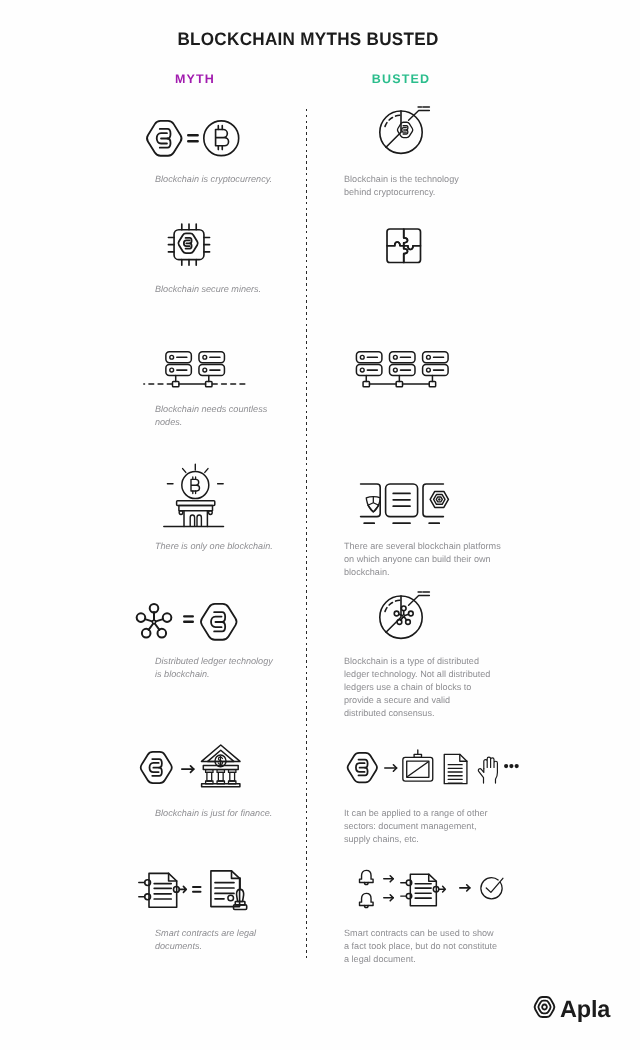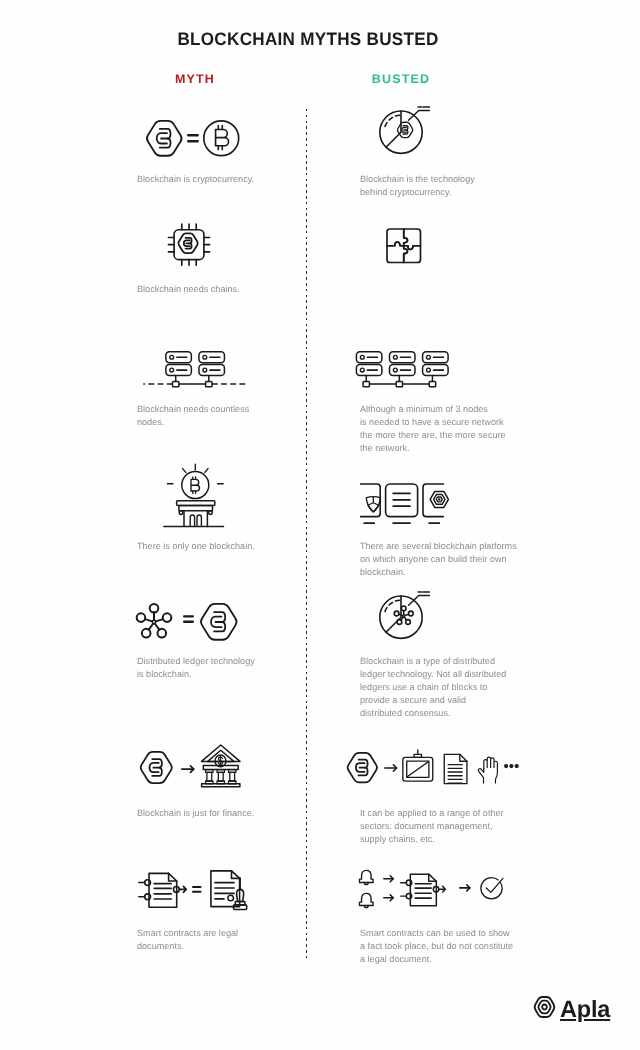--- a/index.html
+++ b/index.html
@@ -1,31 +1,31 @@
 <!DOCTYPE html>
 <html><head>
 <meta charset="utf-8">
 <style>
   html,body{margin:0;padding:0;}
   body{width:640px;height:1050px;background:#fefefe;font-family:"Liberation Sans",sans-serif;position:relative;overflow:hidden;-webkit-font-smoothing:antialiased;text-rendering:geometricPrecision;}
   .page{position:absolute;left:0;top:0;width:640px;height:1050px;background:#fefefe;}
   #title{position:absolute;left:-12px;top:29px;width:640px;text-align:center;font-size:18px;font-weight:bold;letter-spacing:0.3px;color:#1c1c1c;transform:scaleX(0.95);}
   .colhead{position:absolute;font-size:12.5px;font-weight:bold;letter-spacing:1.15px;}
-  #myth-head{left:0;top:72px;width:390px;text-align:center;color:#b91c1c;}
+  #myth-head{left:0;top:72px;width:390px;text-align:center;color:#a21caf;}
   #busted-head{left:306px;top:72px;width:190px;text-align:center;color:#2bbd8c;}
   #divider{position:absolute;left:305.6px;top:109px;width:1.4px;height:851px;background:repeating-linear-gradient(to bottom,#2a2a2a 0px,#2a2a2a 2.5px,rgba(0,0,0,0) 2.5px,rgba(0,0,0,0) 5.8px);}
   .cap{position:absolute;font-size:9.1px;line-height:13px;color:#8e8e92;white-space:pre-line;}
-  .lcap{left:137px;width:185px;}
-  .rcap{left:344px;width:200px;margin-left:16px;}
+  .lcap{left:155px;width:185px;font-style:italic;}
+  .rcap{left:344px;width:200px;}
   .ico{position:absolute;}
   svg{display:block;overflow:visible;}
   .st{fill:none;stroke:#1a1a1a;stroke-linecap:round;stroke-linejoin:round;}
   .stf{fill:#1a1a1a;stroke:none;}
   
-  #footer-name{position:absolute;left:560px;top:995.5px;font-size:23.5px;font-weight:bold;color:#1c1c1c;letter-spacing:-0.2px;line-height:26px;text-decoration:underline;}
+  #footer-name{position:absolute;left:560px;top:995.5px;font-size:23.5px;font-weight:bold;color:#1c1c1c;letter-spacing:-0.2px;line-height:26px;}
 </style>
 </head>
 <body>
 
 <div class="page">
   <div id="title">BLOCKCHAIN MYTHS BUSTED</div>
   <div class="colhead" id="myth-head">MYTH</div>
   <div class="colhead" id="busted-head">BUSTED</div>
   <div id="divider"></div>
 
@@ -379,27 +379,23 @@
       <svg width="23" height="22" viewBox="0 0 23 22">
         <path class="st" stroke-width="1.9" d="M5.27 3.39 Q6.65 0.95 9.45 0.95 L13.55 0.95 Q16.35 0.95 17.73 3.39 L20.67 8.56 Q22.05 11.00 20.67 13.44 L17.73 18.61 Q16.35 21.05 13.55 21.05 L9.45 21.05 Q6.65 21.05 5.27 18.61 L2.33 13.44 Q0.95 11.00 2.33 8.56 Z"></path>
         <path class="st" stroke-width="1.8" d="M7.48 6.44 Q8.46 4.70 10.46 4.70 L12.54 4.70 Q14.54 4.70 15.52 6.44 L17.12 9.26 Q18.10 11.00 17.12 12.74 L15.52 15.56 Q14.54 17.30 12.54 17.30 L10.46 17.30 Q8.46 17.30 7.48 15.56 L5.88 12.74 Q4.90 11.00 5.88 9.26 Z"></path>
         <path class="st" stroke-width="1.8" d="M9.65 9.54 Q10.26 8.50 11.46 8.50 L11.54 8.50 Q12.74 8.50 13.35 9.54 L13.60 9.96 Q14.20 11.00 13.60 12.04 L13.35 12.46 Q12.74 13.50 11.54 13.50 L11.46 13.50 Q10.26 13.50 9.65 12.46 L9.40 12.04 Q8.80 11.00 9.40 9.96 Z"></path>
       </svg>
     </div>
 
   <div class="cap lcap" style="top:173px">Blockchain is cryptocurrency.</div>
   <div class="cap rcap" style="top:173px">Blockchain is the technology
 behind cryptocurrency.</div>
-  <div class="cap lcap" style="top:283px">Blockchain needs chains.</div>
+  <div class="cap lcap" style="top:283px">Blockchain secure miners.</div>
   <div class="cap lcap" style="top:403px">Blockchain needs countless
 nodes.</div>
-  <div class="cap rcap" style="top:403px">Although a minimum of 3 nodes
-is needed to have a secure network
-the more there are, the more secure
-the network.</div>
   <div class="cap lcap" style="top:540px">There is only one blockchain.</div>
   <div class="cap rcap" style="top:540px">There are several blockchain platforms
 on which anyone can build their own
 blockchain.</div>
   <div class="cap rcap" style="top:655px">Blockchain is a type of distributed
 ledger technology. Not all distributed
 ledgers use a chain of blocks to
 provide a secure and valid
 distributed consensus.</div>
   <div class="cap lcap" style="top:655px">Distributed ledger technology

